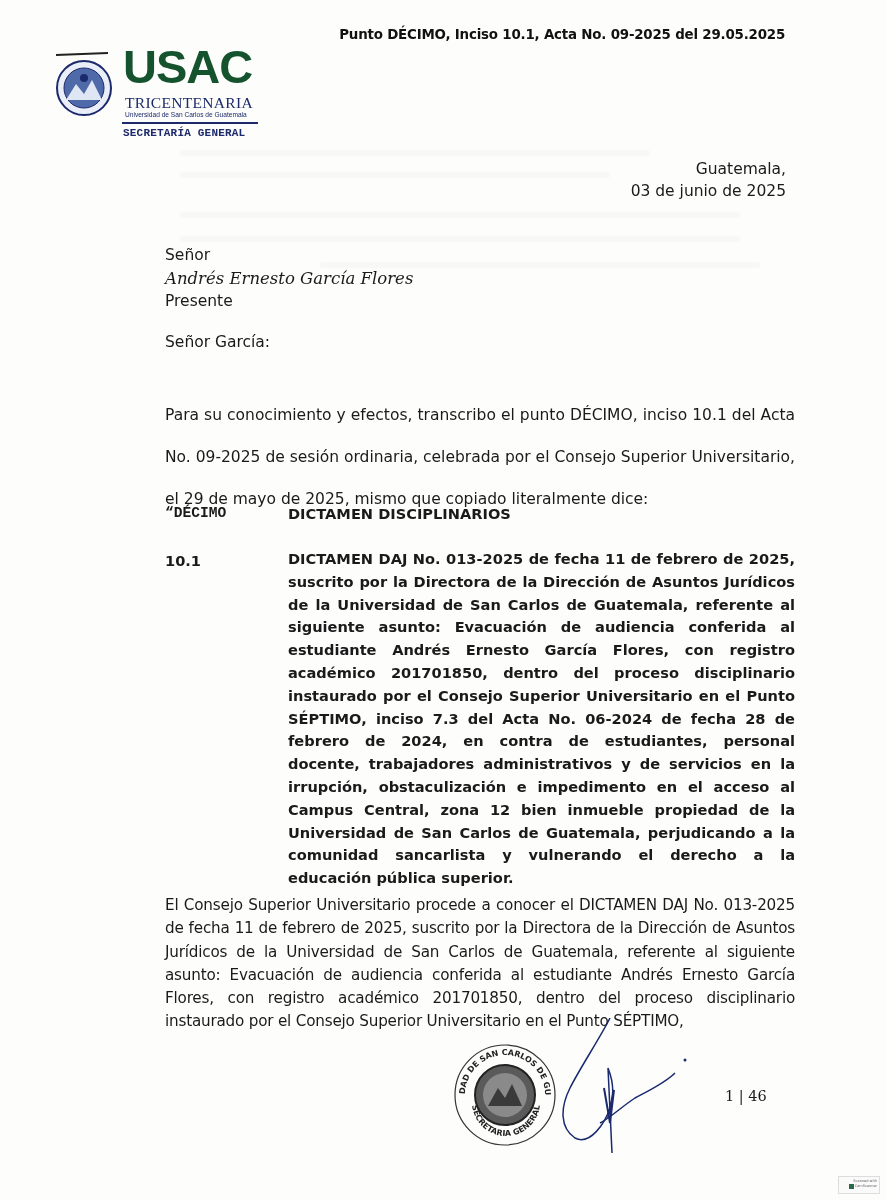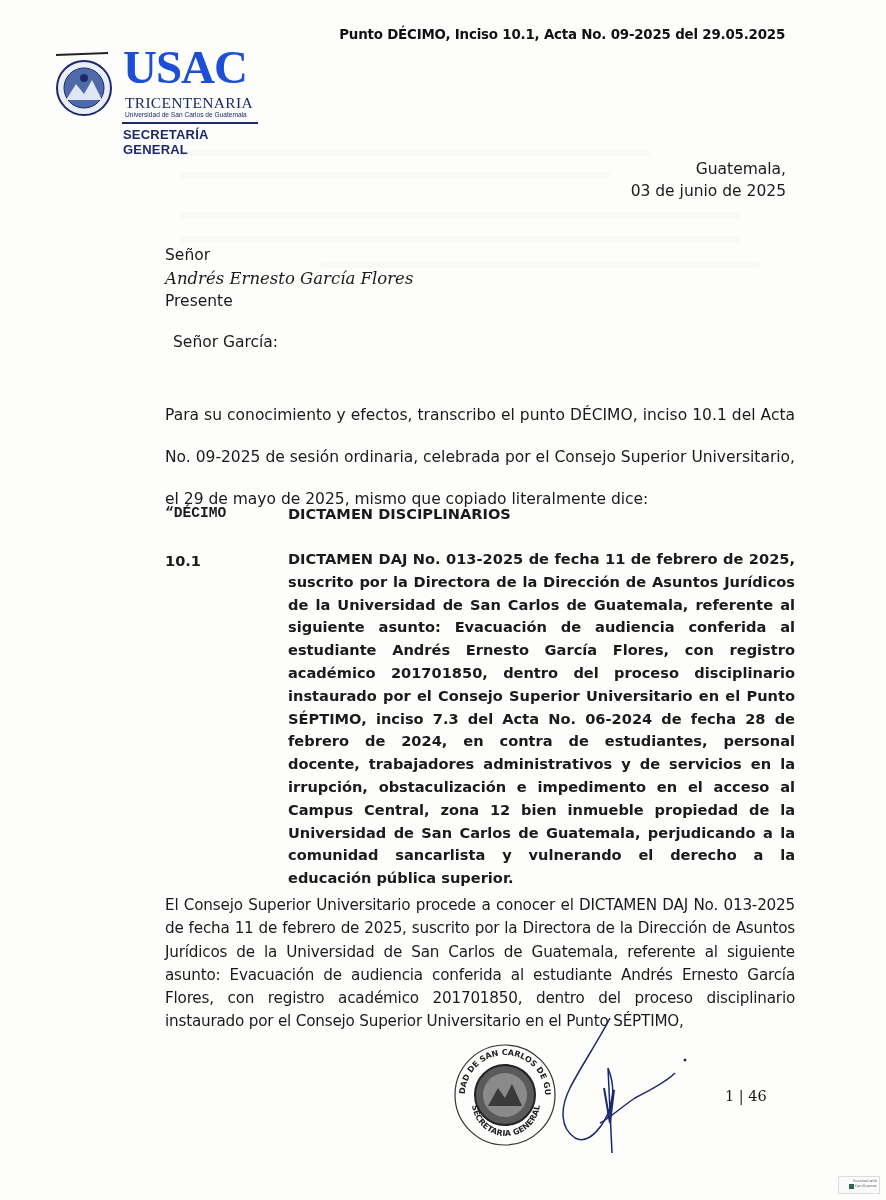--- a/index.html
+++ b/index.html
@@ -8,33 +8,33 @@
     background: #fdfdfc;
     font-family: "DejaVu Sans", sans-serif;
     color: #1a1a1a;
     position: relative;
   }
   .page { position: relative; width: 886px; height: 1200px; }
 
   
   .logo { position: absolute; left: 40px; top: 38px; width: 230px; height: 110px; }
   .seal { position: absolute; left: 12px; top: 14px; width: 64px; height: 64px; }
-  .usac { position: absolute; left: 83px; top: 4px; font-family: Liberation Serif, serif; font-weight: bold; font-size: 47px; letter-spacing: -1px; color: #1d4ed8; line-height: 50px; }
+  .usac { position: absolute; left: 83px; top: 4px; font-family: Liberation Sans, sans-serif; font-weight: bold; font-size: 47px; letter-spacing: -1px; color: #14532d; line-height: 50px; }
   .tricent { position: absolute; left: 85px; top: 56px; font-family: "Liberation Serif", serif; font-size: 15.5px; color: #1c2a6b; letter-spacing: 0.3px; }
   .univ { position: absolute; left: 85px; top: 73px; font-family: "Liberation Sans", sans-serif; font-size: 6.6px; color: #1c2a6b; }
   .logo-line { position: absolute; left: 82px; top: 84px; width: 136px; height: 1.5px; background: #1c2a6b; }
-  .secgen { position: absolute; left: 83px; top: 89px; font-family: Liberation Sans, sans-serif; font-weight: bold; font-size: 13px; color: #1c2a6b; letter-spacing: 0.2px; }
+  .secgen { position: absolute; left: 83px; top: 89px; font-family: Liberation Mono, monospace; font-weight: bold; font-size: 11px; color: #1c2a6b; letter-spacing: 0.2px; }
 
   .ref-header { position: absolute; right: 101px; top: 27px; font-family: "DejaVu Sans", sans-serif; font-weight: bold; font-size: 13.4px; color: #111; letter-spacing: -0.2px; }
 
   .place-date { position: absolute; right: 100px; top: 158px; text-align: right; font-size: 15.5px; line-height: 22px; color: #1a1a1a; }
 
   .addr { position: absolute; left: 165px; top: 244px; font-size: 15.5px; line-height: 23px; }
   .addr .name { font-family: "DejaVu Serif", serif; font-style: italic; font-size: 16.5px; }
-  .salut { position: absolute; left: 165px; top: 333px; font-size: 15.5px; margin-left: 8px; }
+  .salut { position: absolute; left: 165px; top: 333px; font-size: 15.5px; }
 
   .intro { position: absolute; left: 165px; top: 394px; width: 630px; font-size: 15.5px; line-height: 42px; text-align: justify; text-align-last: left; }
 
   .sec-row { position: absolute; left: 165px; top: 505px; font-weight: bold; font-size: 14.6px; }
   .sec-row .num { position: absolute; left: 0; width: 120px; font-family: Liberation Mono, monospace; }
   .sec-row .txt { position: absolute; left: 123px; white-space: nowrap; }
 
   .item-num { position: absolute; left: 165px; top: 552px; font-weight: bold; font-size: 14.6px; }
   .item-body { position: absolute; left: 288px; top: 548px; width: 507px; font-weight: bold; font-size: 14.6px; line-height: 22.8px; text-align: justify; }
 

